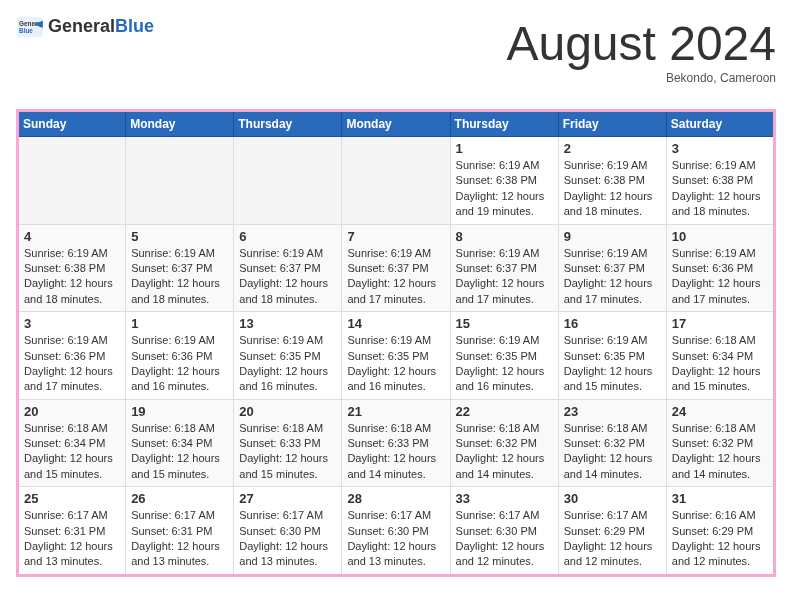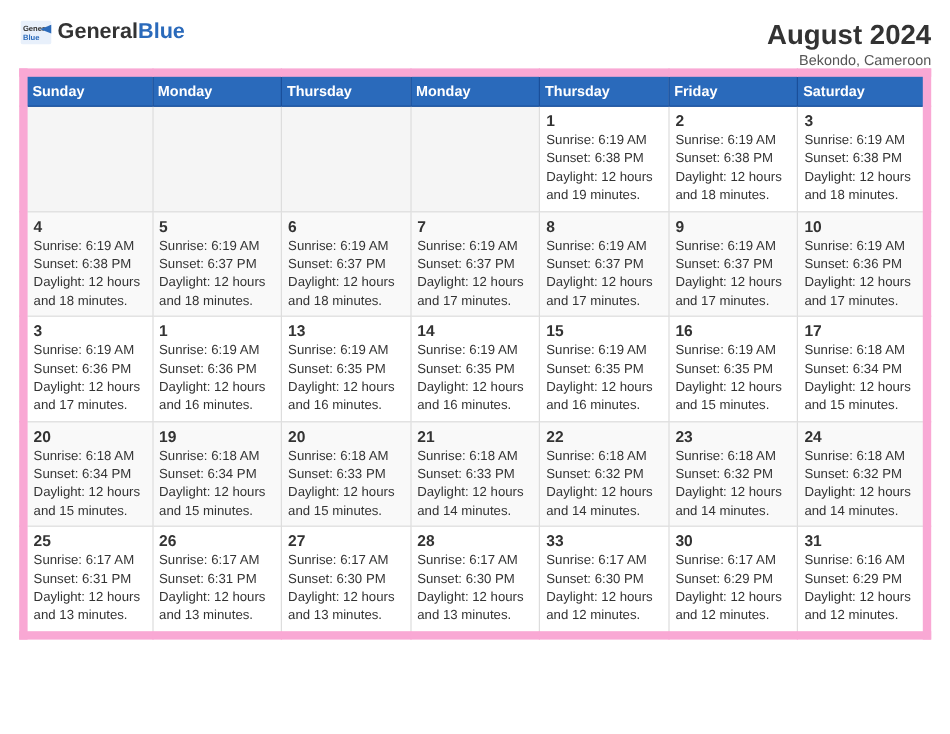--- a/index.html
+++ b/index.html
@@ -7,47 +7,47 @@
       font-family: Arial, sans-serif;
       background: #fff;
       width: 792px;
       min-height: 612px;
       padding: 16px;
     }
     .header {
       display: flex;
       justify-content: space-between;
       align-items: flex-start;
-      margin-bottom: 0;
+      margin-bottom: 24px;
     }
     .logo {
       display: flex;
       align-items: center;
       gap: 4px;
     }
     .logo-icon {
       width: 28px;
       height: 20px;
     }
     .title-block {
       text-align: right;
     }
     .month-year {
-      font-size: 23px;
-      font-weight: bold;
+      font-size: 48px;
+      font-weight: normal;
       color: #333;
     }
     .location {
       font-size: 12px;
       color: #555;
     }
     .calendar {
       width: 100%;
       border-collapse: collapse;
-      border: 7px solid #f9a8d4;
+      border: 3px solid #f9a8d4;
     }
     .calendar th {
       background-color: #2a6abb;
       color: #fff;
       font-size: 12px;
       font-weight: bold;
       padding: 5px 4px;
       text-align: left;
       border: 1px solid #1a4f9a;
     }

